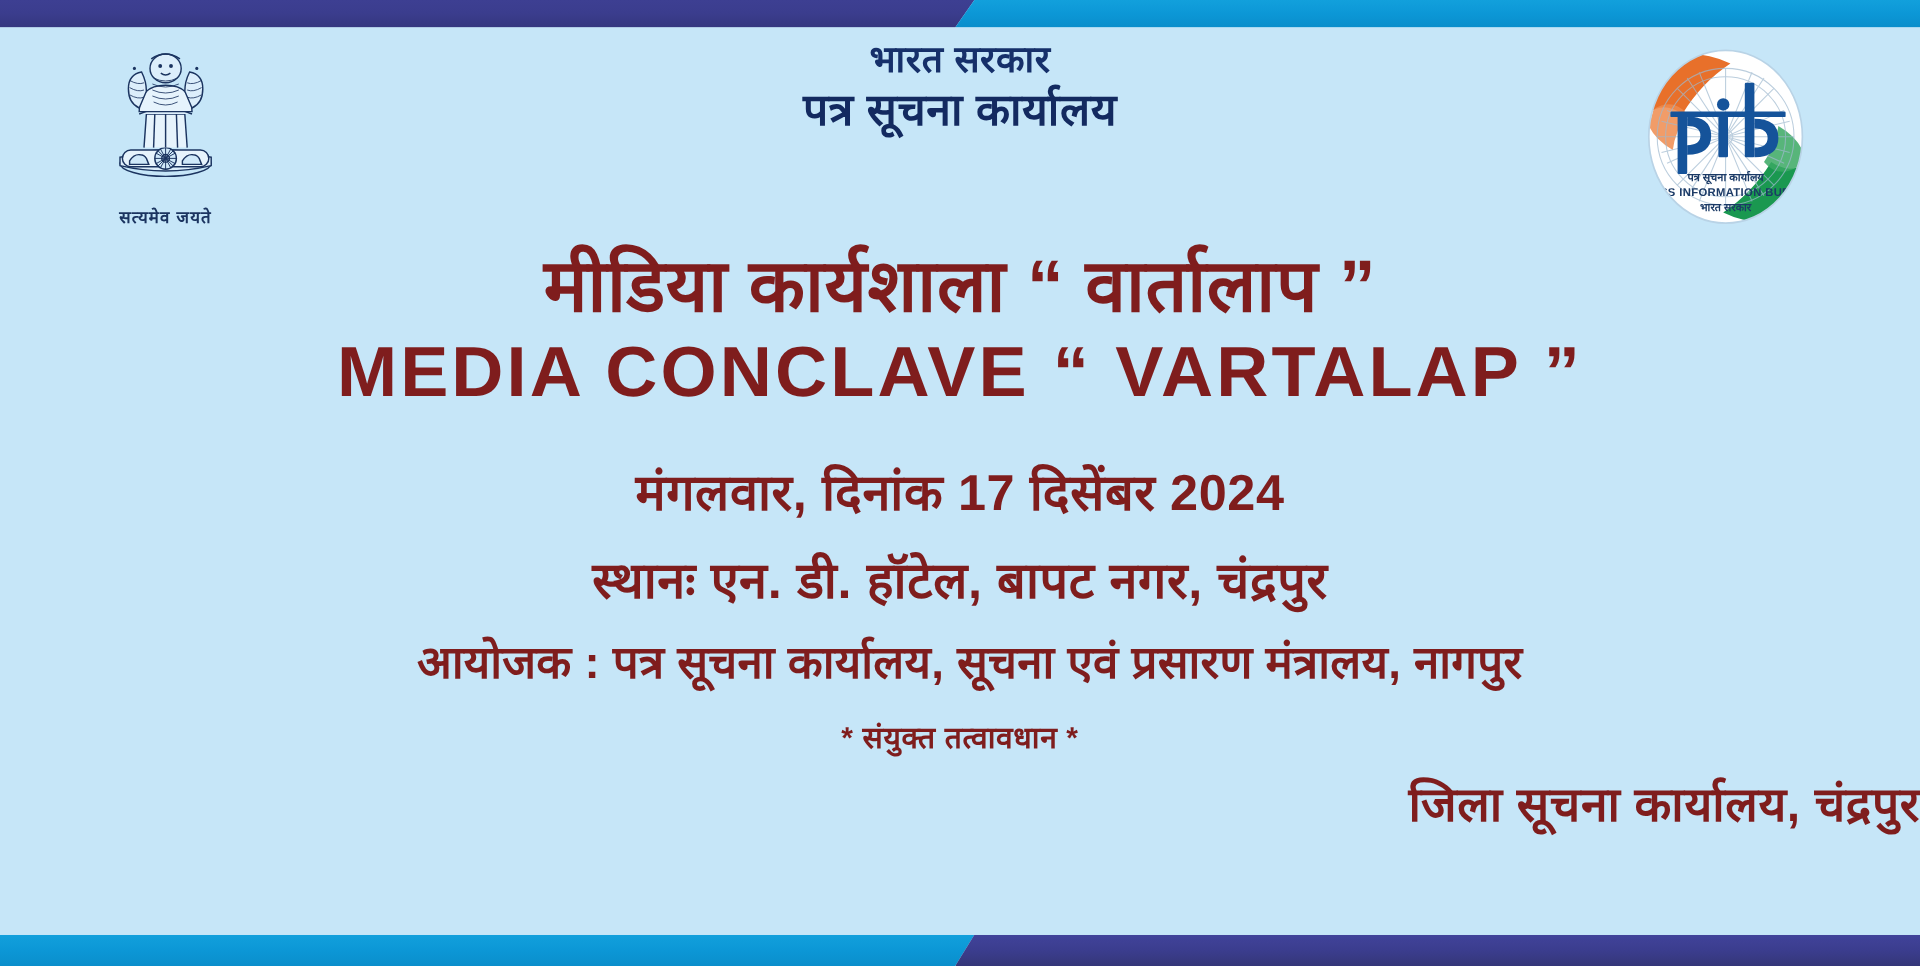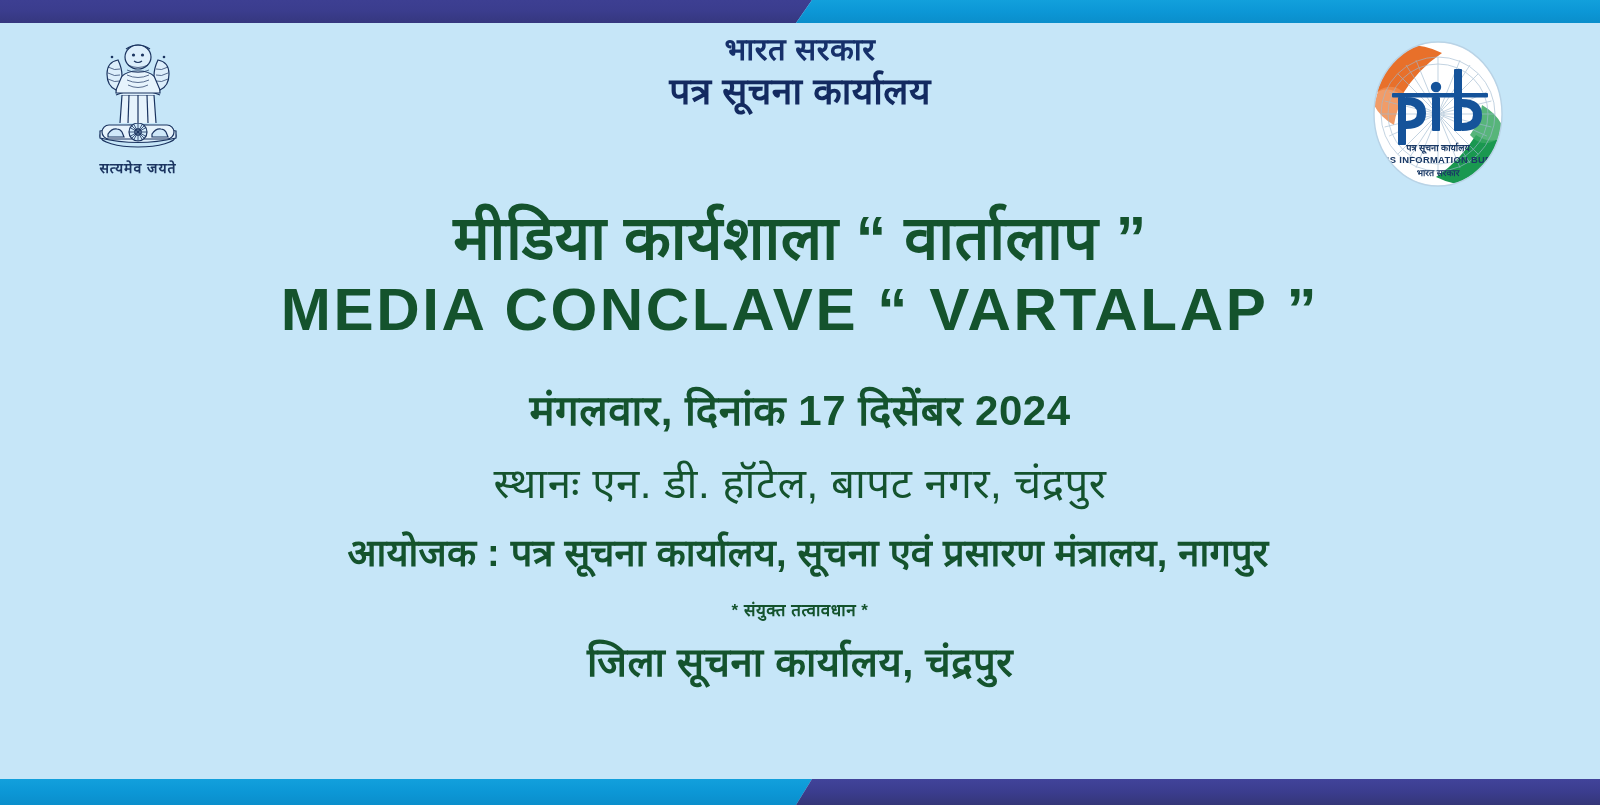--- a/index.html
+++ b/index.html
@@ -77,21 +77,21 @@
     left: 78px;
     top: 12px;
     width: 120px;
     text-align: center;
   }
   .emblem svg { display: block; margin: 0 auto; }
   .emblem-motto {
     font-size: 14px;
     color: #1b3460;
     letter-spacing: 1px;
-    margin-top: 1px;
+    margin-top: 14px;
     font-weight: 600;
   }
 
   .gov-text {
     position: absolute;
     left: 0;
     right: 0;
     top: 8px;
     text-align: center;
     color: #16306a;
@@ -125,21 +125,21 @@
     height: 150px;
   }
 
   
   .main {
     position: absolute;
     top: 198px;
     left: 0;
     width: 1600px;
     text-align: center;
-    color: #14532d;
+    color: #7f1d1d;
   }
   .title-hi {
     font-size: 61px;
     font-weight: 800;
     line-height: 1.12;
     letter-spacing: 0.5px;
     margin-top: 6px;
   }
   .title-en {
     font-size: 59px;
@@ -151,46 +151,47 @@
   }
   .date-line {
     font-size: 42px;
     font-weight: 700;
     line-height: 1.15;
     margin-top: 44px;
     letter-spacing: 0.5px;
   }
   .venue-line {
     font-size: 42px;
-    font-weight: 400;
+    font-weight: 700;
     line-height: 1.15;
     margin-top: 24px;
     letter-spacing: 0.5px;
   }
   .organiser-line {
     font-size: 38px;
     font-weight: 800;
     line-height: 1.15;
     margin-top: 24px;
     letter-spacing: 0.2px;
     padding-left: 16px;
   }
   .auspices-line {
-    font-size: 17px;
+    font-size: 25px;
     font-weight: 800;
     line-height: 1.15;
     margin-top: 26px;
     letter-spacing: 0.5px;
   }
   .district-line {
     font-size: 40px;
     font-weight: 800;
     line-height: 1.15;
     margin-top: 18px;
     letter-spacing: 0.5px;
+    text-align: right;
   }
 </style>
 </head>
 <body>
 
 <div class="banner">
 
   <div class="bar bar-top">
     <div class="bar-seg seg-dark"></div>
     <div class="bar-seg seg-cyan"></div>

